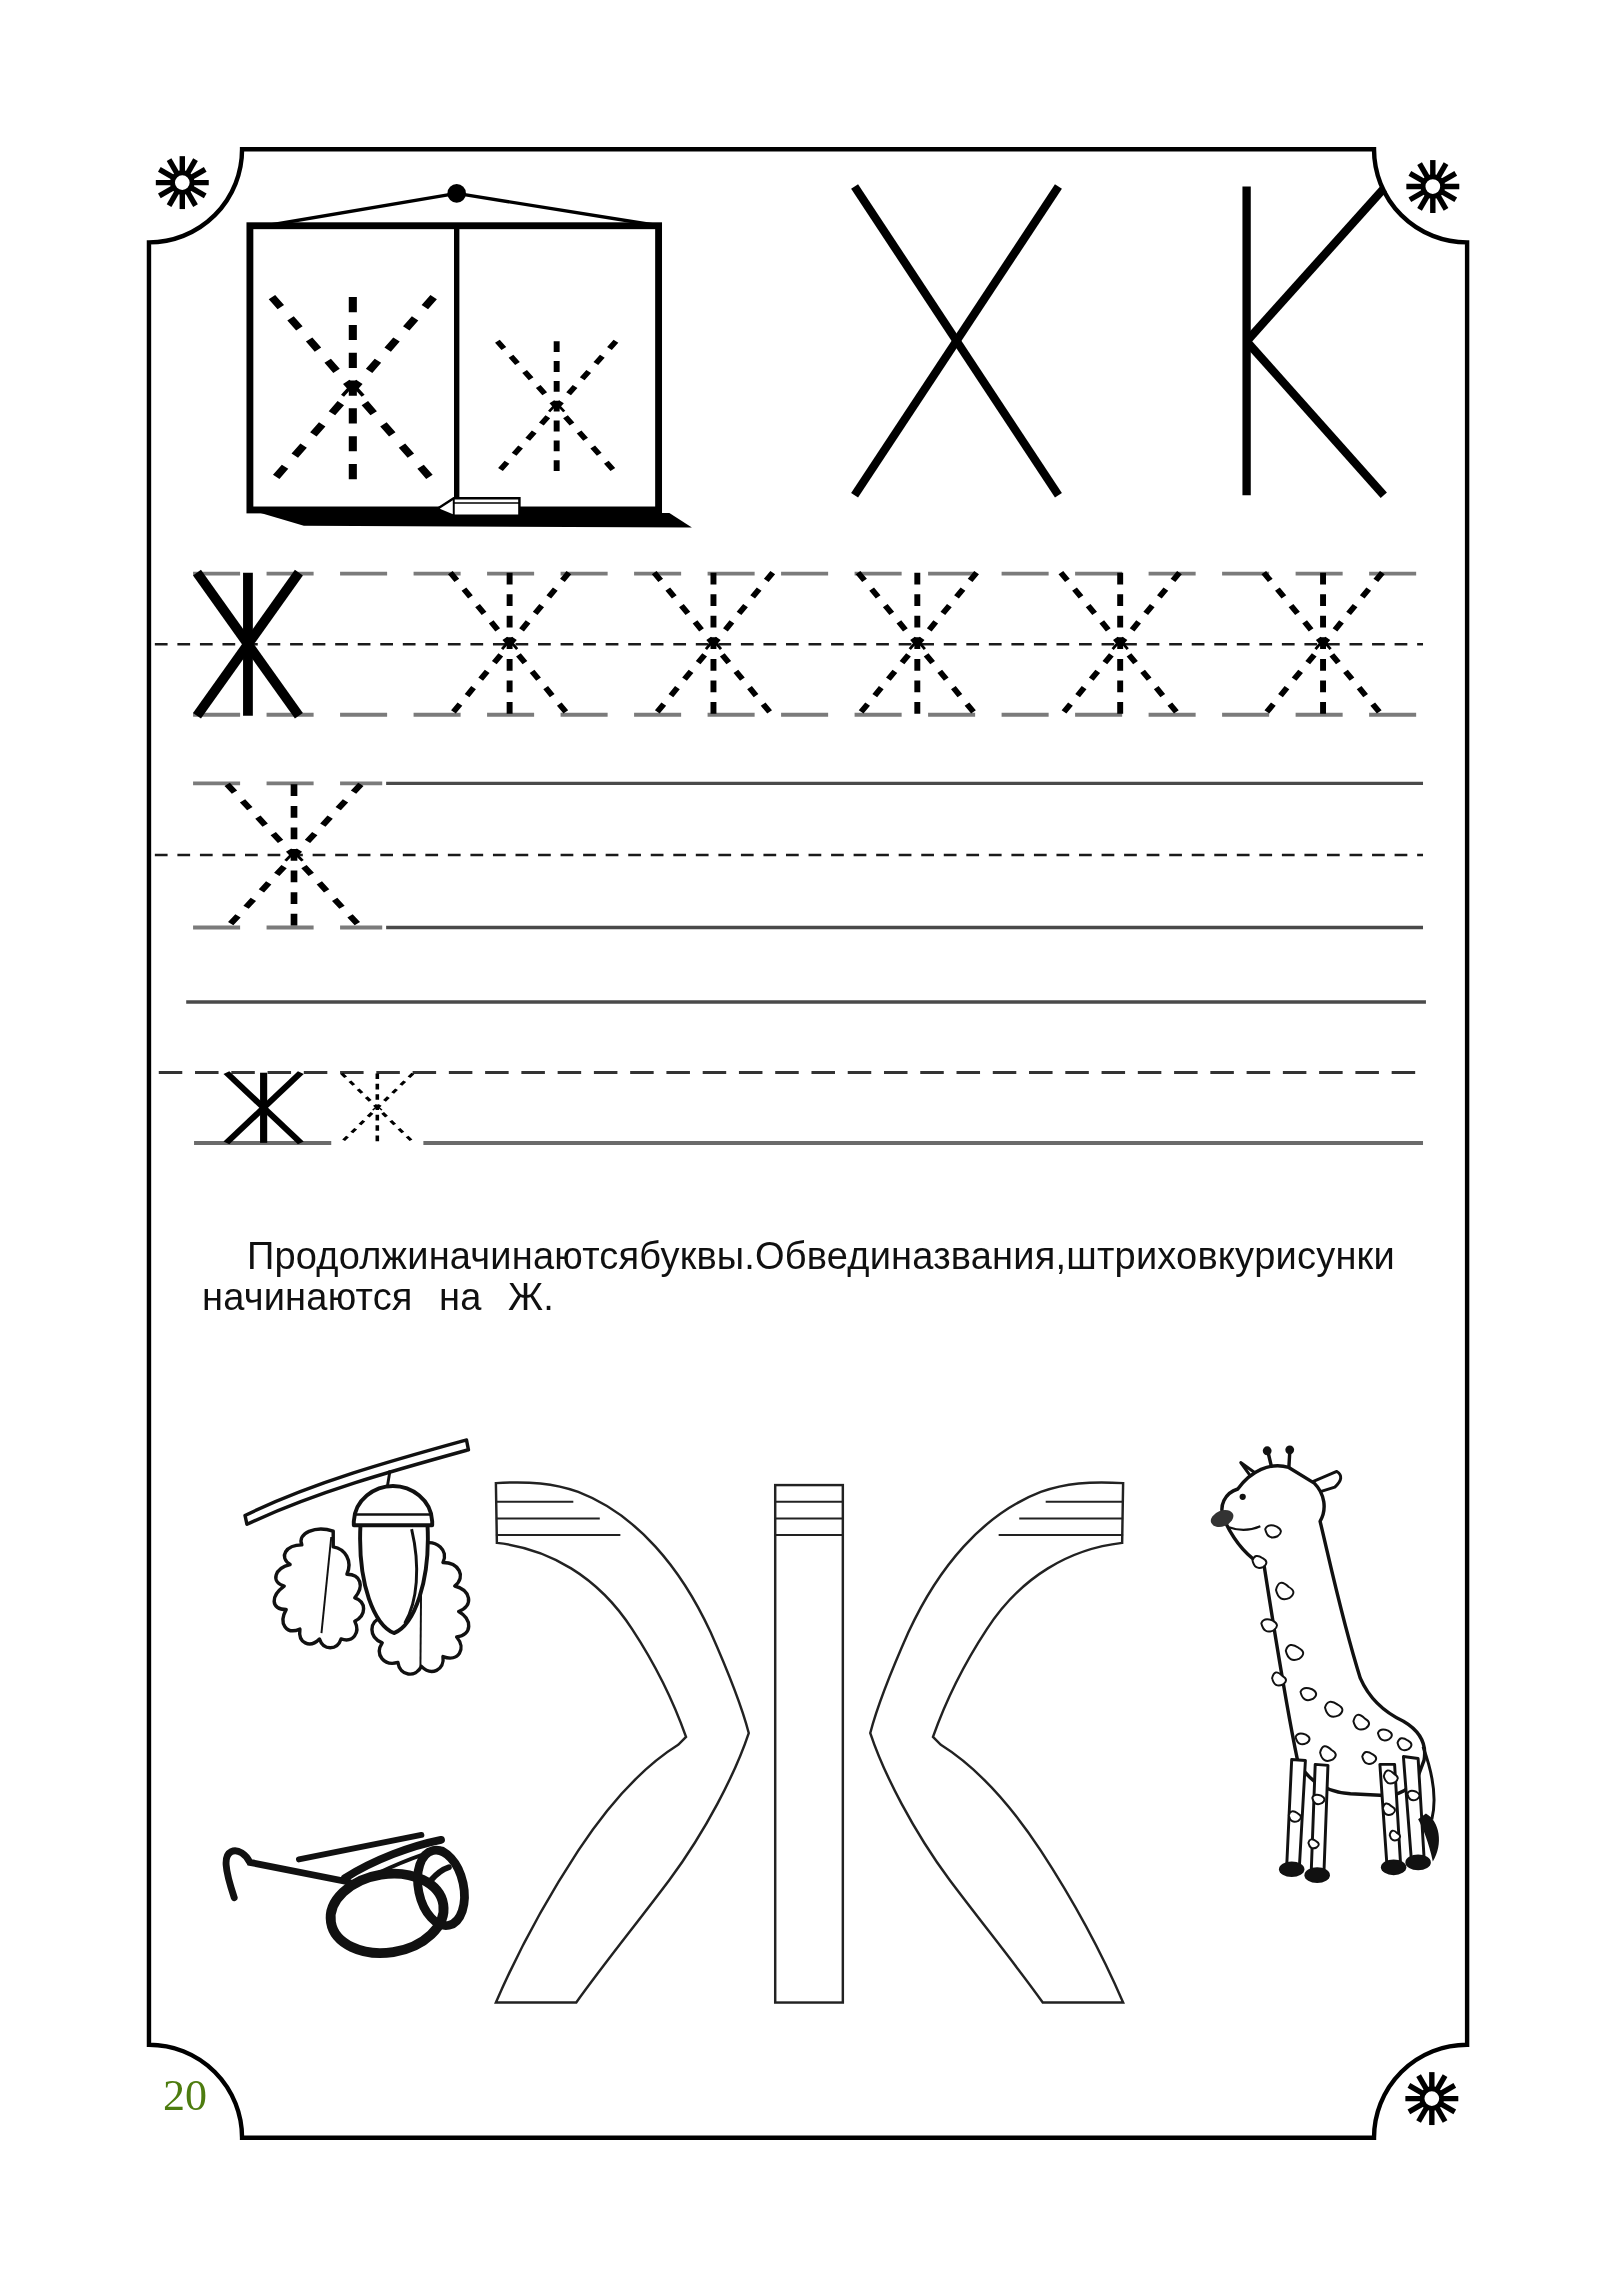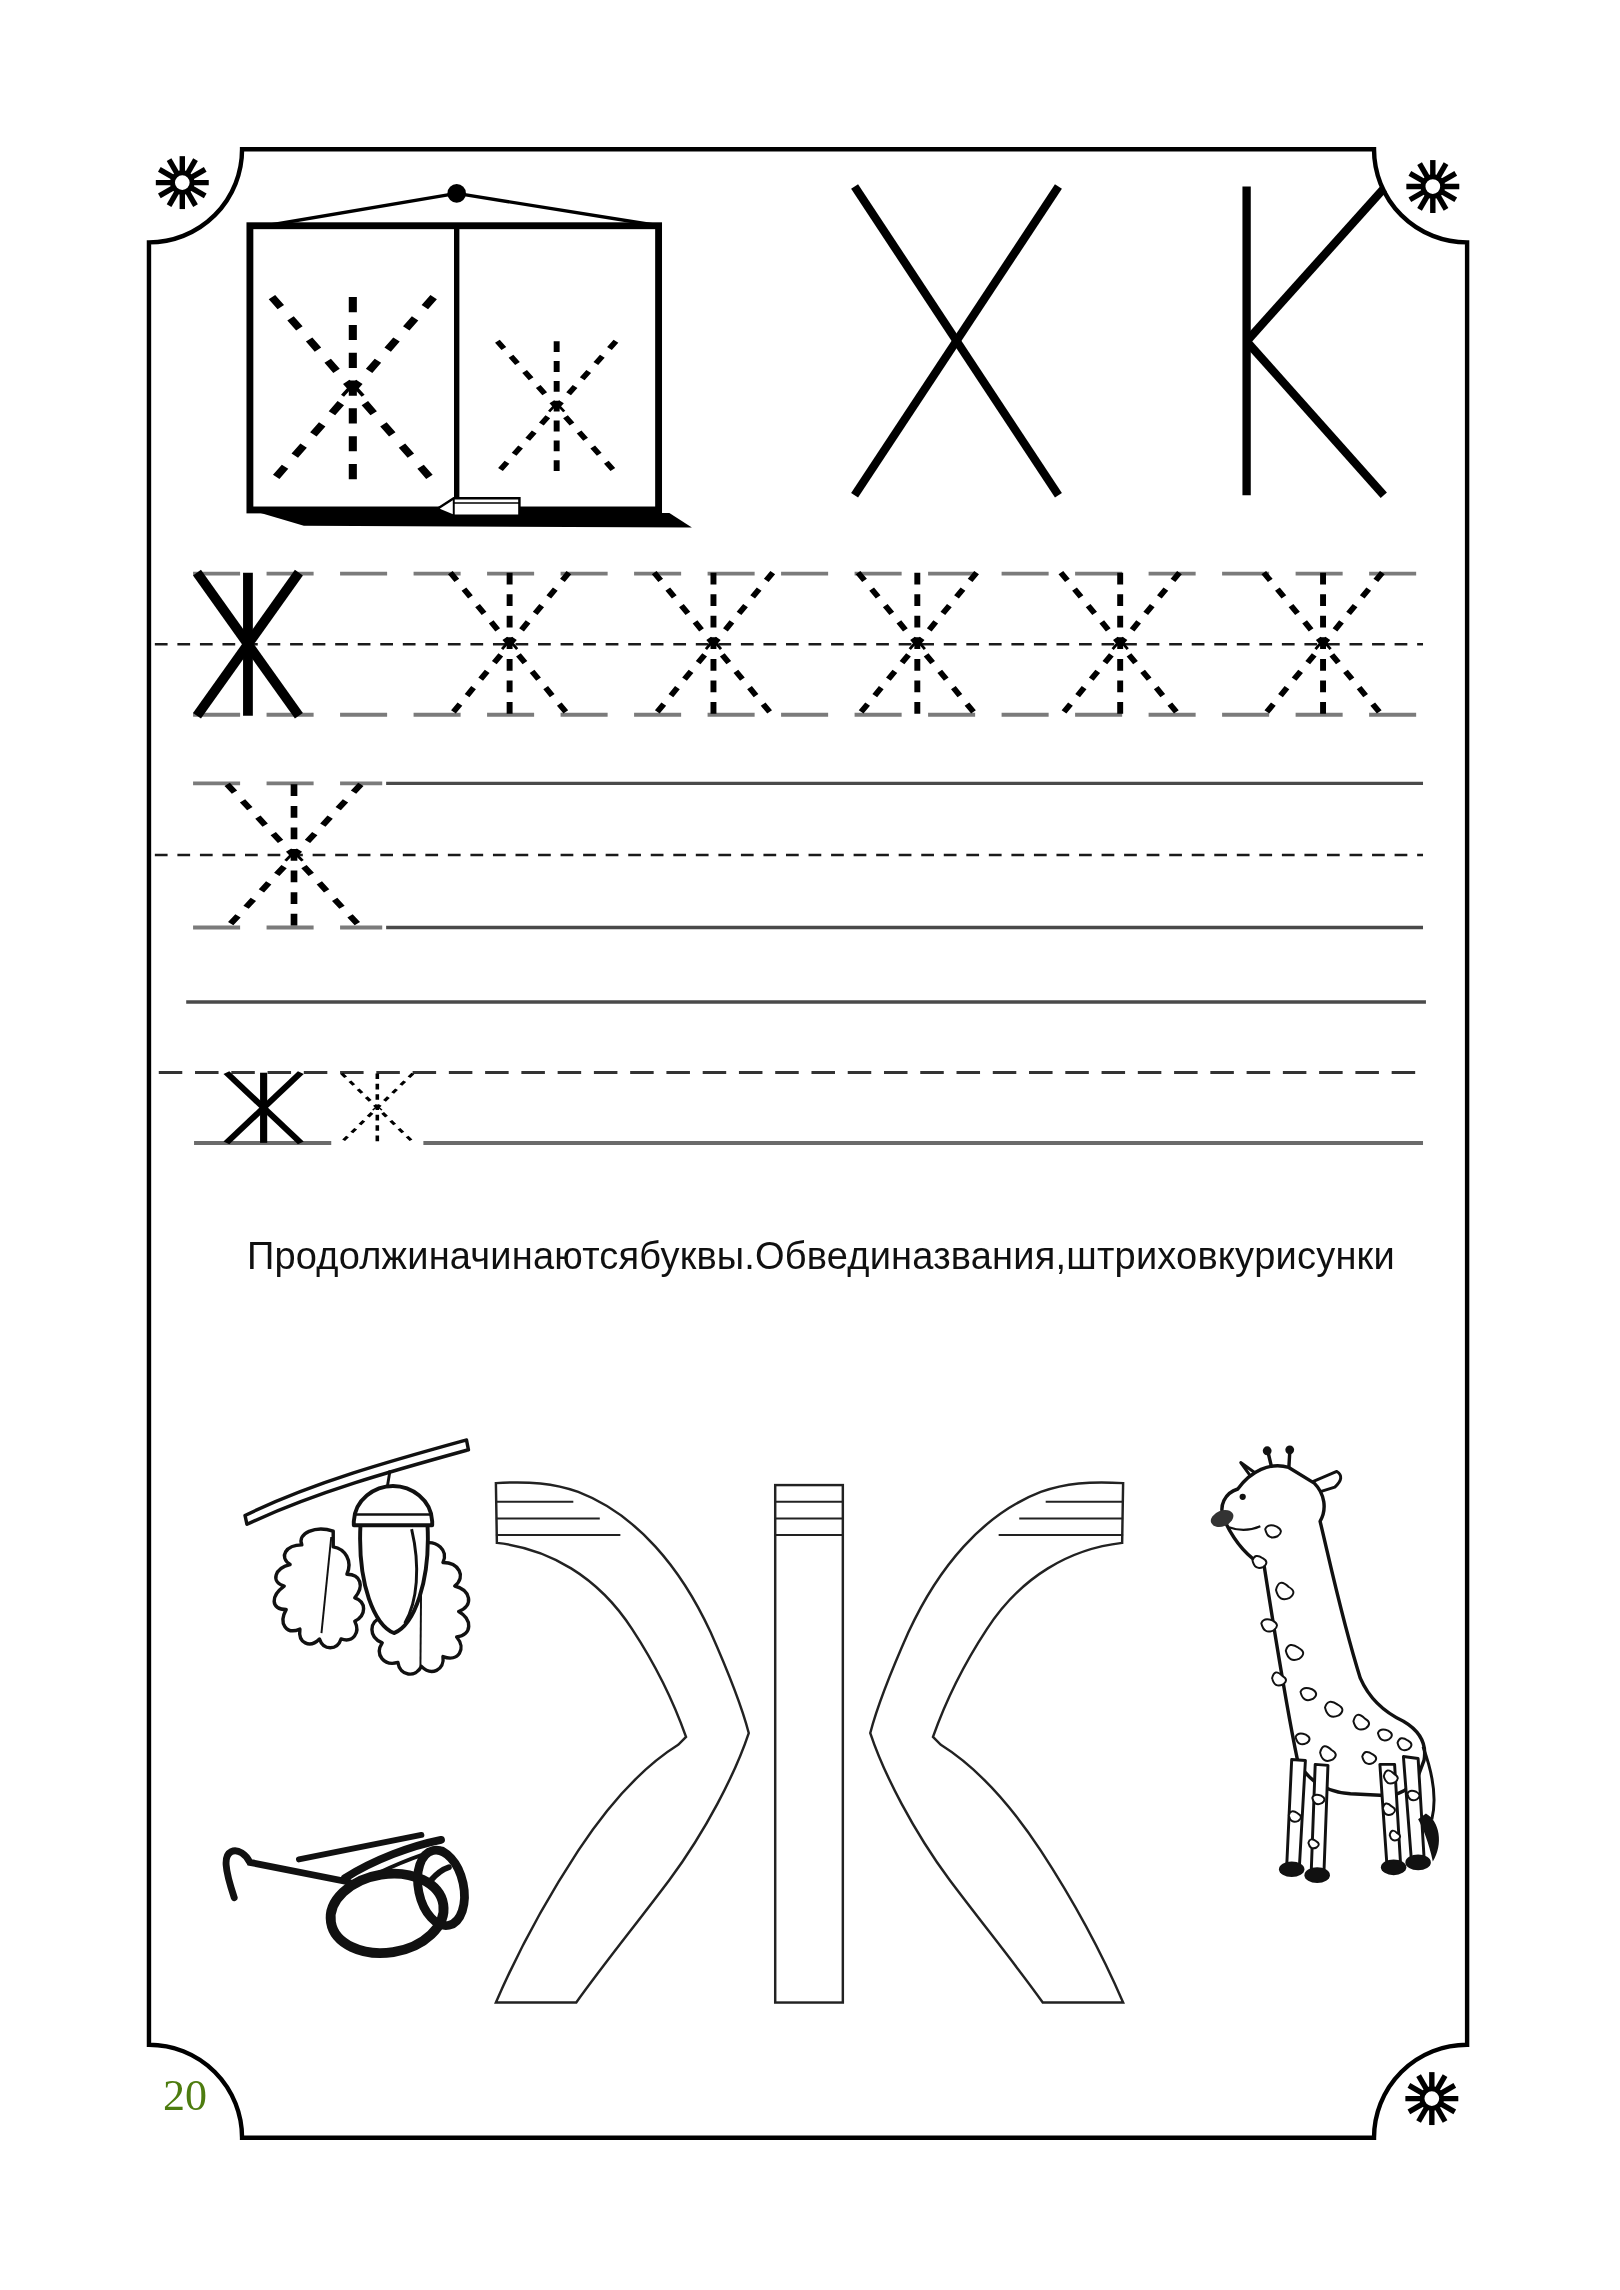--- a/index.html
+++ b/index.html
@@ -228,17 +228,18 @@
 
 <div class="instr-line justify" style="left:247px; top:1235px; width:1123px;">
       <span>Продолжи</span>
       <span>начинаются</span>
       <span>буквы.</span>
       <span>Обведи</span>
       <span>названия,</span>
       <span>штриховку</span>
       <span>рисунки</span>
     </div>
+<div class="instr-line line2" style="left:202px; top:1276px;">начинаются на Ж.</div>
 
 <div class="pagenum">20</div>
 
 </div>
 
 
 </body></html>

